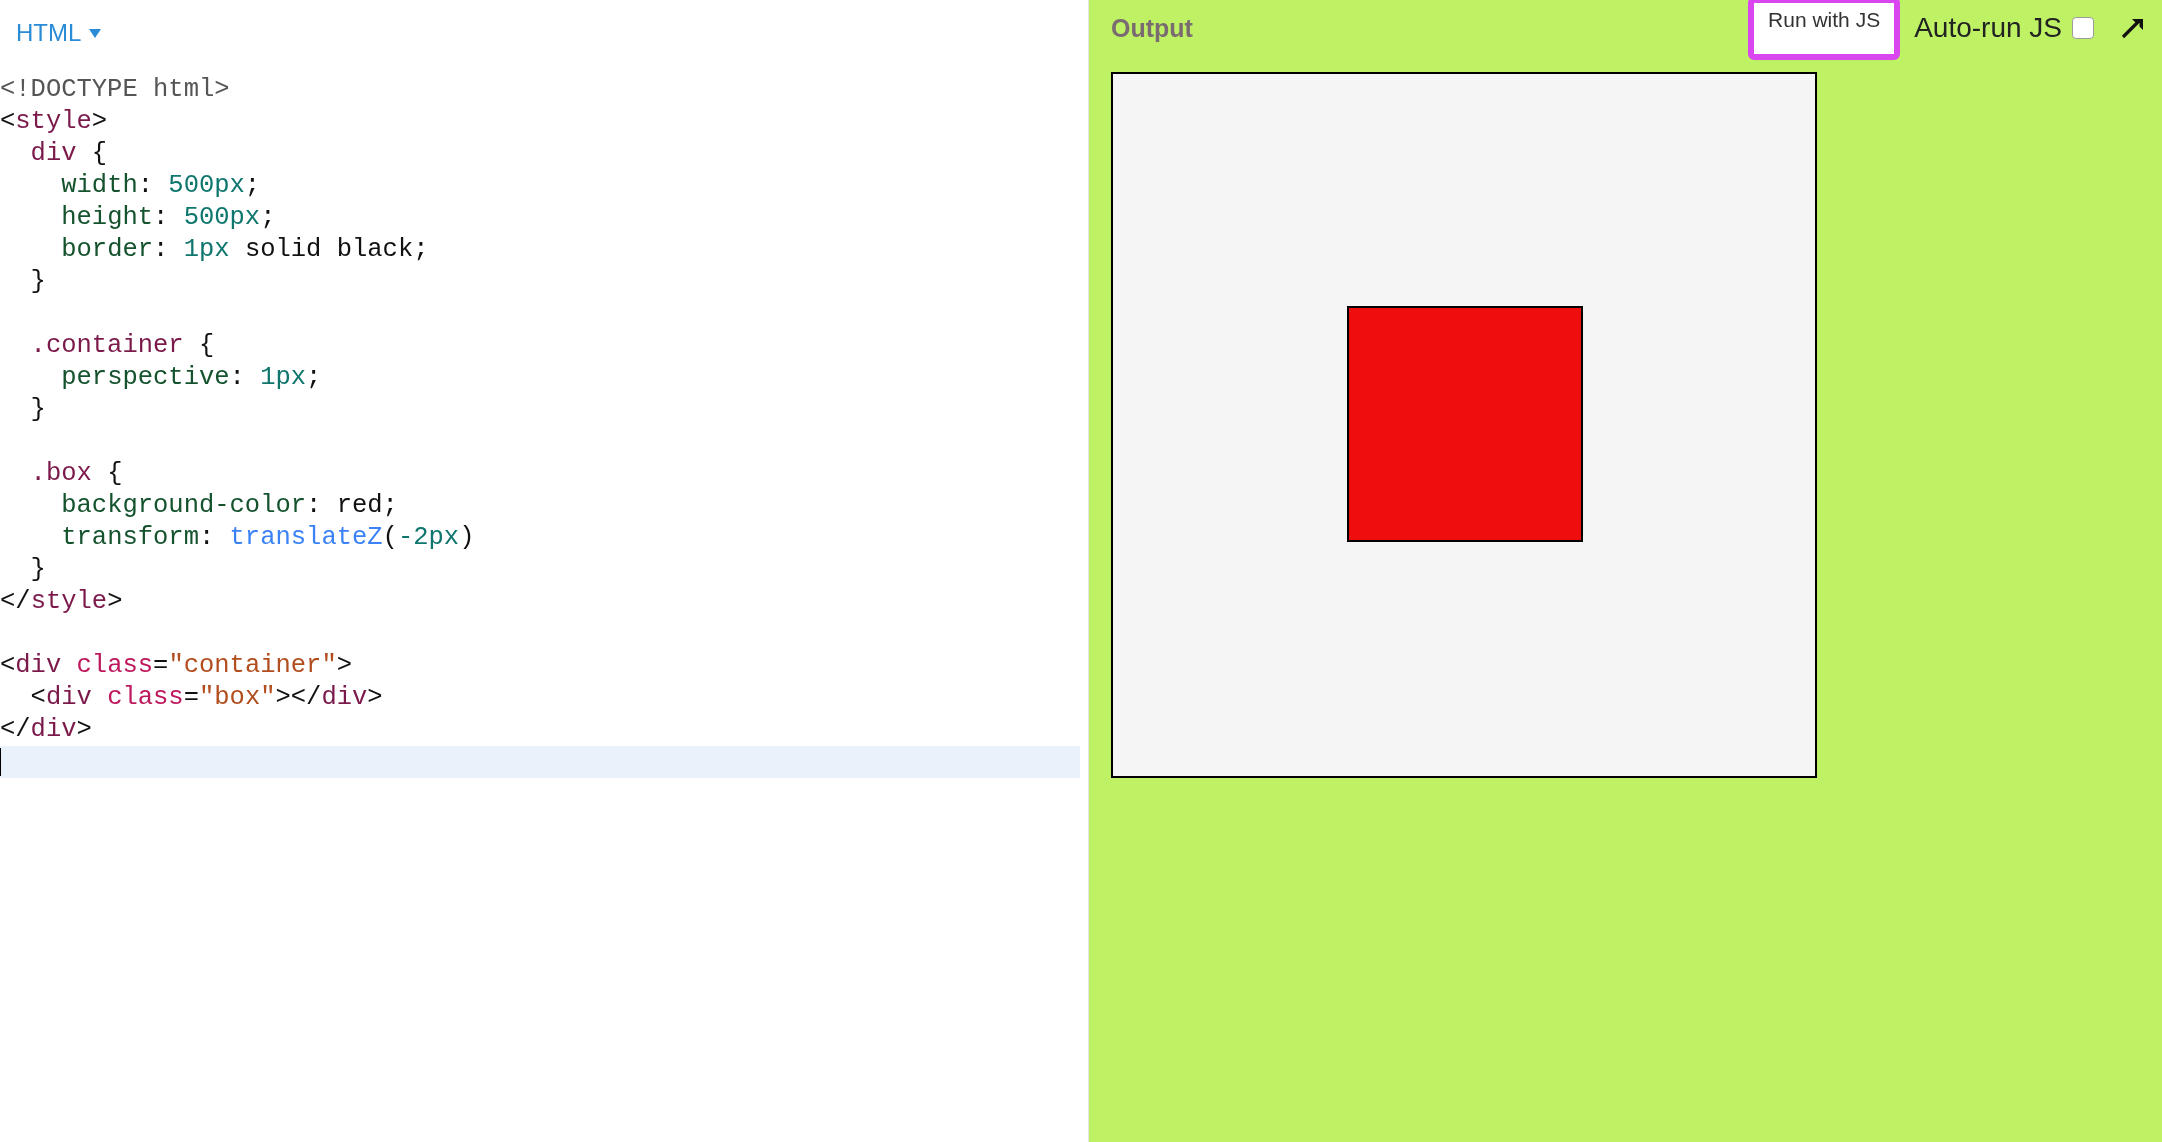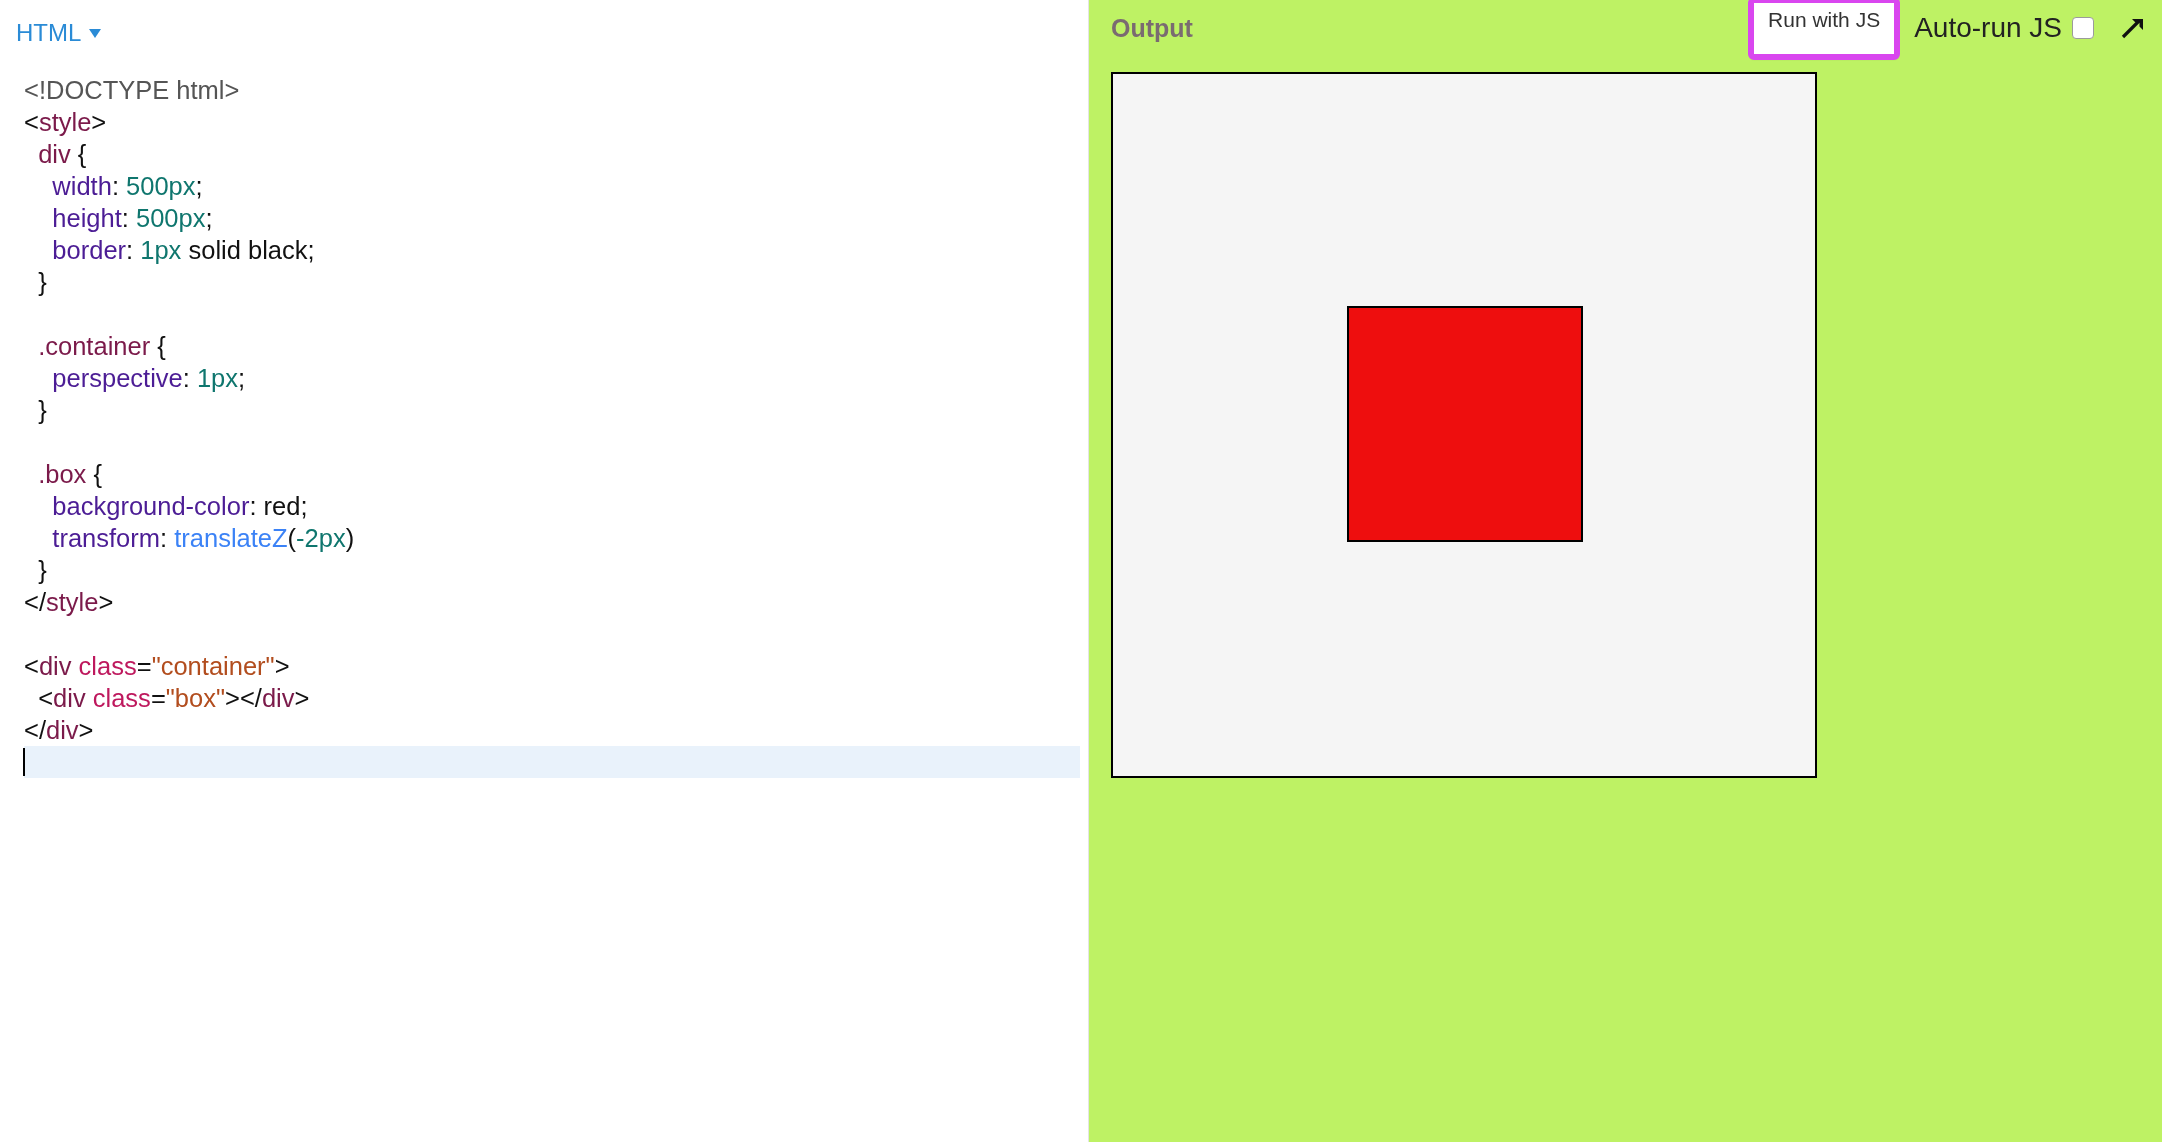--- a/index.html
+++ b/index.html
@@ -50,45 +50,45 @@
   .lang-dropdown .chev {
     margin-left: 6px;
     display: inline-block;
   }
   .lang-dropdown .chev svg { display:block; }
 
   
   .editor {
     flex: 1;
     position: relative;
-    font-family: Liberation Sans, sans-serif;
+    font-family: Liberation Mono, monospace;
     font-size: 25.5px;
     line-height: 32px;
     color: #111;
-    padding: 6px 8px 0 24px;
+    padding: 6px 8px 0 0;
     white-space: pre;
     overflow: hidden;
   }
   .editor .line { min-height: 32px; }
   .editor .line.current {
     background: #e9f2fb;
   }
   .cursor {
     display: inline-block;
     width: 2px; height: 28px;
     background: #000;
     vertical-align: text-bottom;
     margin-left: -1px;
   }
 
   
   .t-doctype { color: #555; }
   .t-tag     { color: #7b1a4a; }
   .t-sel     { color: #7b1a4a; }
-  .t-prop    { color: #4c1d95; }
+  .t-prop    { color: #14532d; }
   .t-val     { color: #111; }
   .t-num     { color: #0f766e; }
   .t-attr    { color: #be185d; }
   .t-str     { color: #b24d1e; }
   .t-punct   { color: #111; }
   .t-func    { color: #3b82f6; }
 
   
   .right-header {
     height: 56px;

